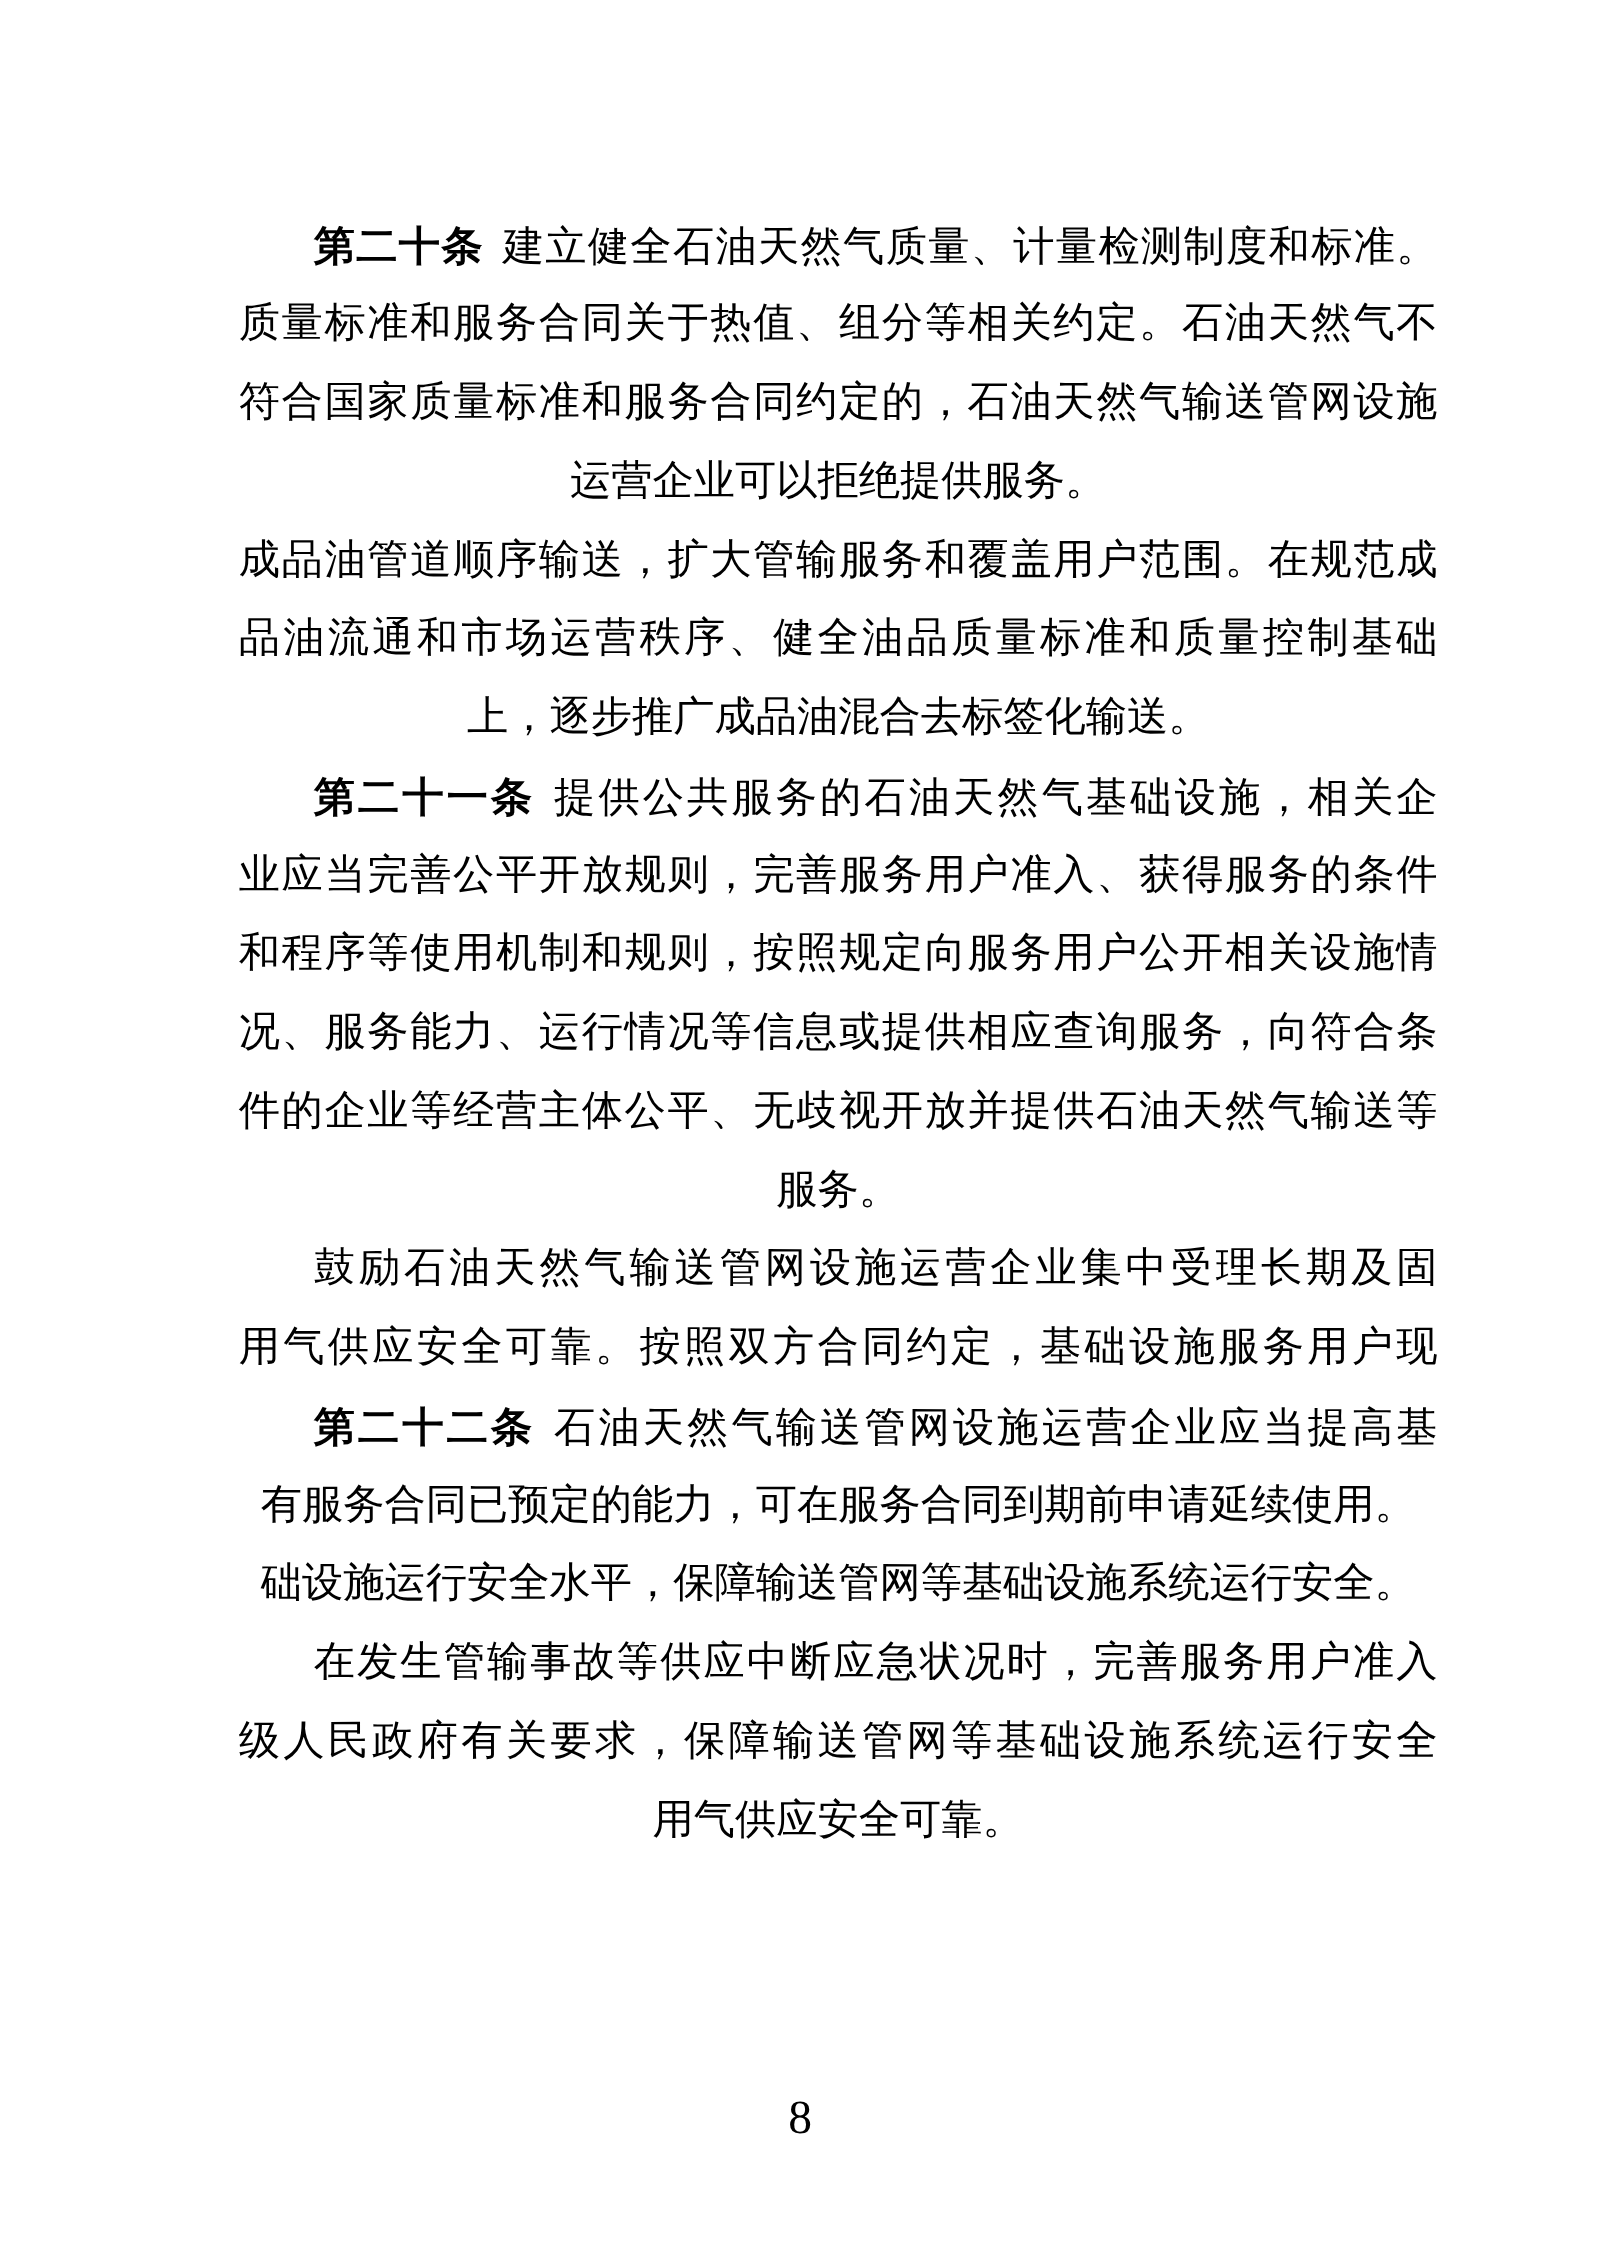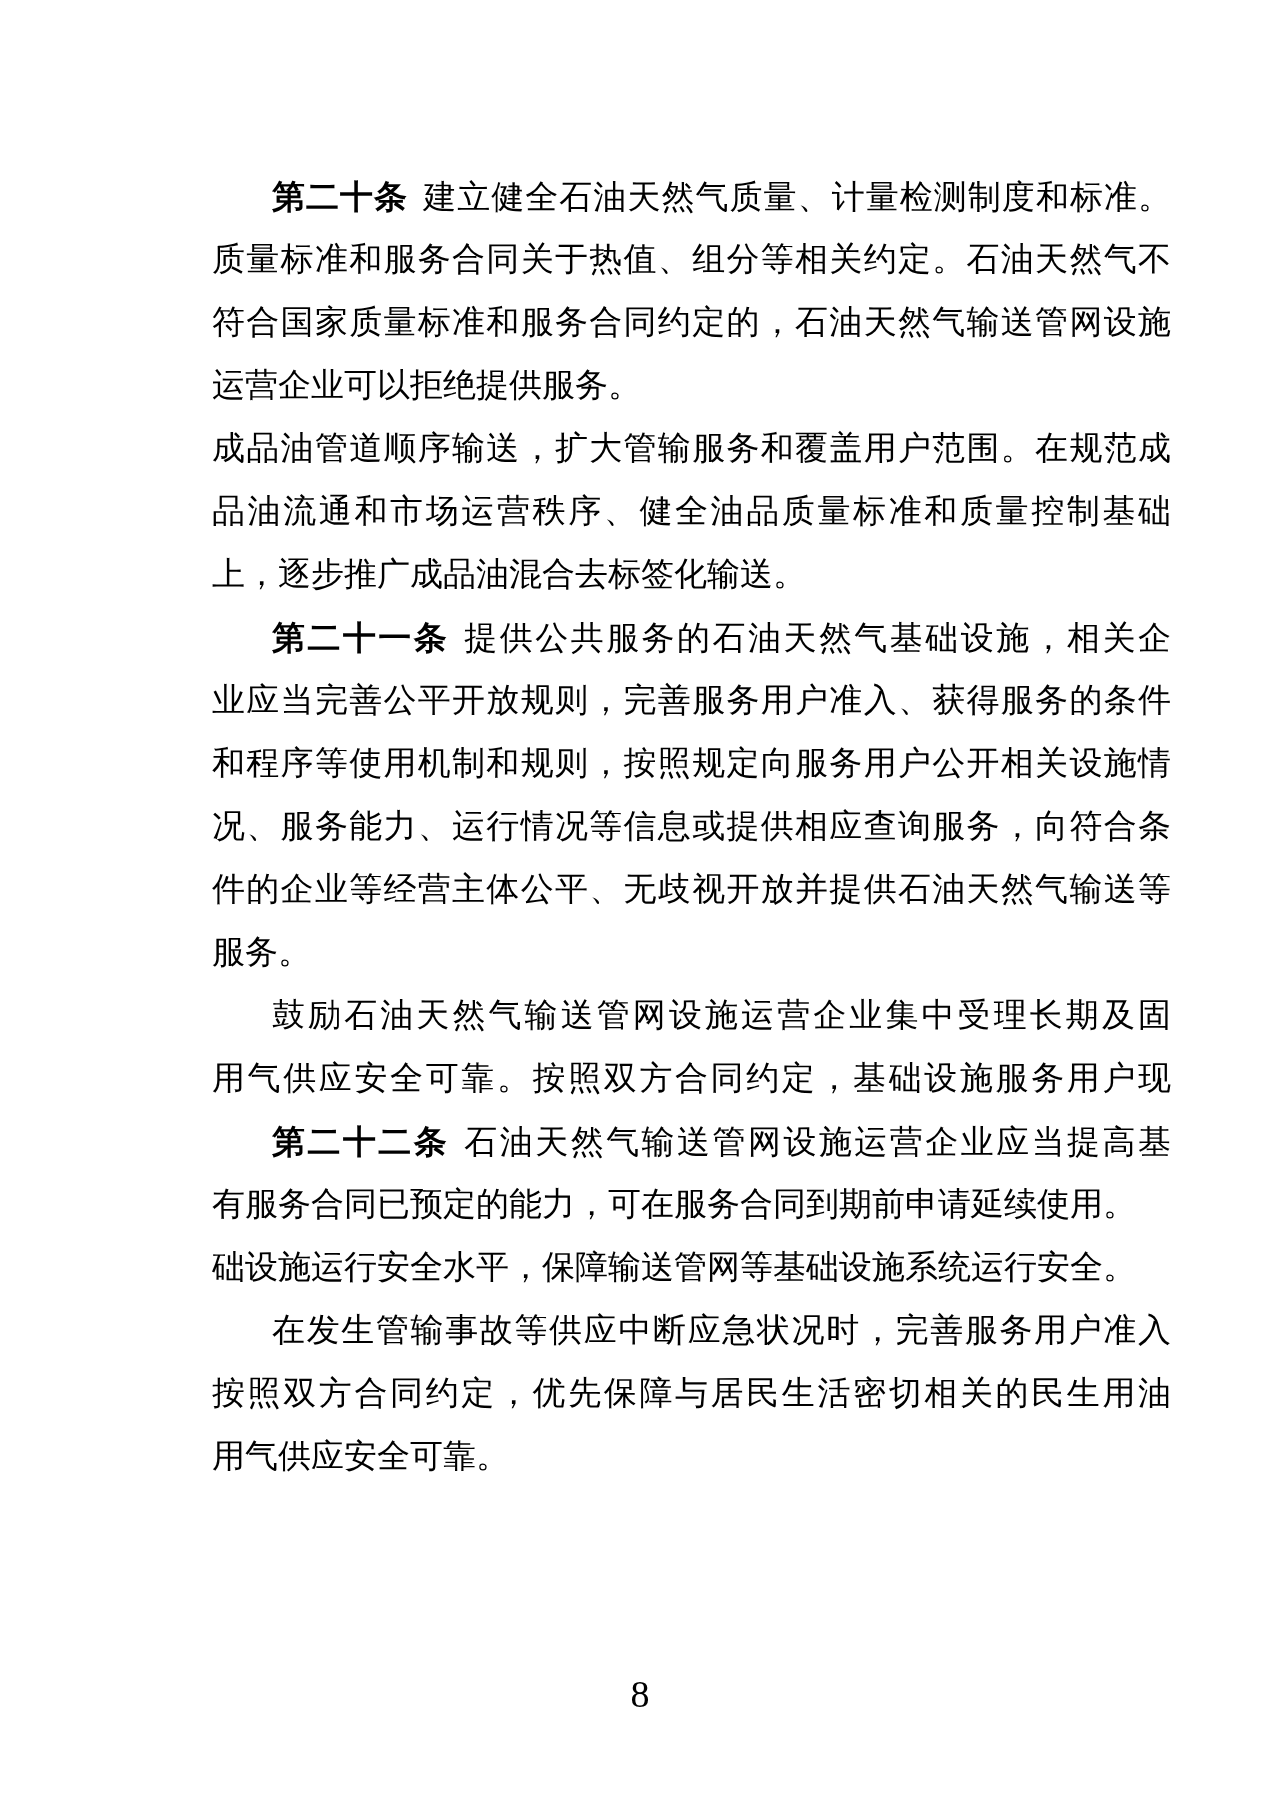--- a/index.html
+++ b/index.html
@@ -10,30 +10,30 @@
   body {
     position: relative;
     width: 1280px;
     height: 1810px;
     overflow: hidden;
     font-family: "Liberation Serif", "DejaVu Serif", serif;
     color: #000000;
   }
   .text-block {
     position: absolute;
-    left: 212px;
+    left: 191px;
     top: 165px;
     width: 959px;
   }
   .line {
     height: 63px;
     line-height: 63px;
     font-size: 33px;
     letter-spacing: 0;
-    text-align: left;
+    text-align: center;
   }
   .line.fill {
     text-align: justify;
     text-align-last: justify;
     text-justify: inter-character;
   }
   .line.indent {
     text-indent: 60px;
   }
   .article-label {
@@ -69,17 +69,17 @@
     <div class="line fill"><span>和程序等使用机制和规则，按照规定向服务用户公开相关设施情</span></div>
     <div class="line fill"><span>况、服务能力、运行情况等信息或提供相应查询服务，向符合条</span></div>
     <div class="line fill"><span>件的企业等经营主体公平、无歧视开放并提供石油天然气输送等</span></div>
     <div class="line"><span>服务。</span></div>
     <div class="line indent fill"><span>鼓励石油天然气输送管网设施运营企业集中受理长期及固</span></div>
     <div class="line fill"><span>用气供应安全可靠。按照双方合同约定，基础设施服务用户现</span></div>
     <div class="line indent fill"><span class="article-label">第二十二条</span><span>石油天然气输送管网设施运营企业应当提高基</span></div>
     <div class="line"><span>有服务合同已预定的能力，可在服务合同到期前申请延续使用。</span></div>
     <div class="line"><span>础设施运行安全水平，保障输送管网等基础设施系统运行安全。</span></div>
     <div class="line indent fill"><span>在发生管输事故等供应中断应急状况时，完善服务用户准入</span></div>
-    <div class="line fill"><span>按照双方合同约定，优先保障与居民生活密切相关的民生用油</span></div>
+    <div class="line fill"><span>级人民政府有关要求，保障输送管网等基础设施系统运行安全</span></div>
     <div class="line"><span>用气供应安全可靠。</span></div>
   </div>
 
 <div class="page-number">8</div>
 
 </body></html>

